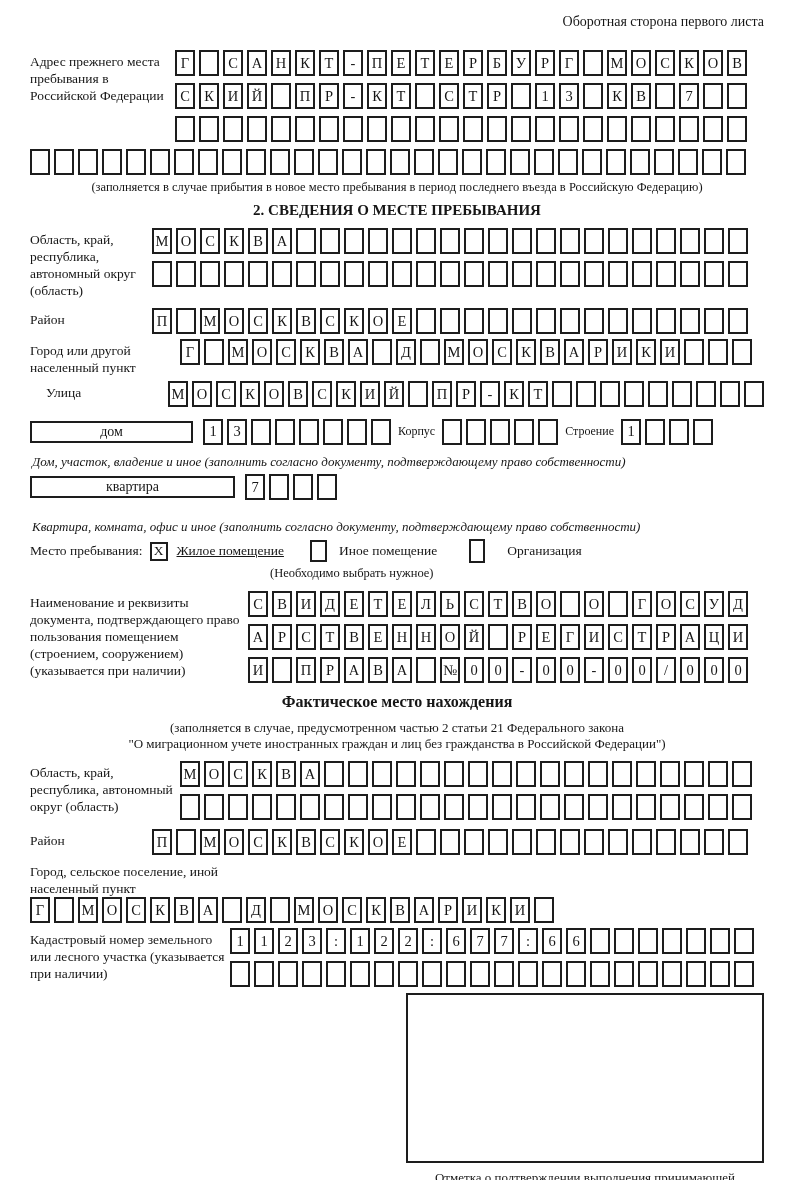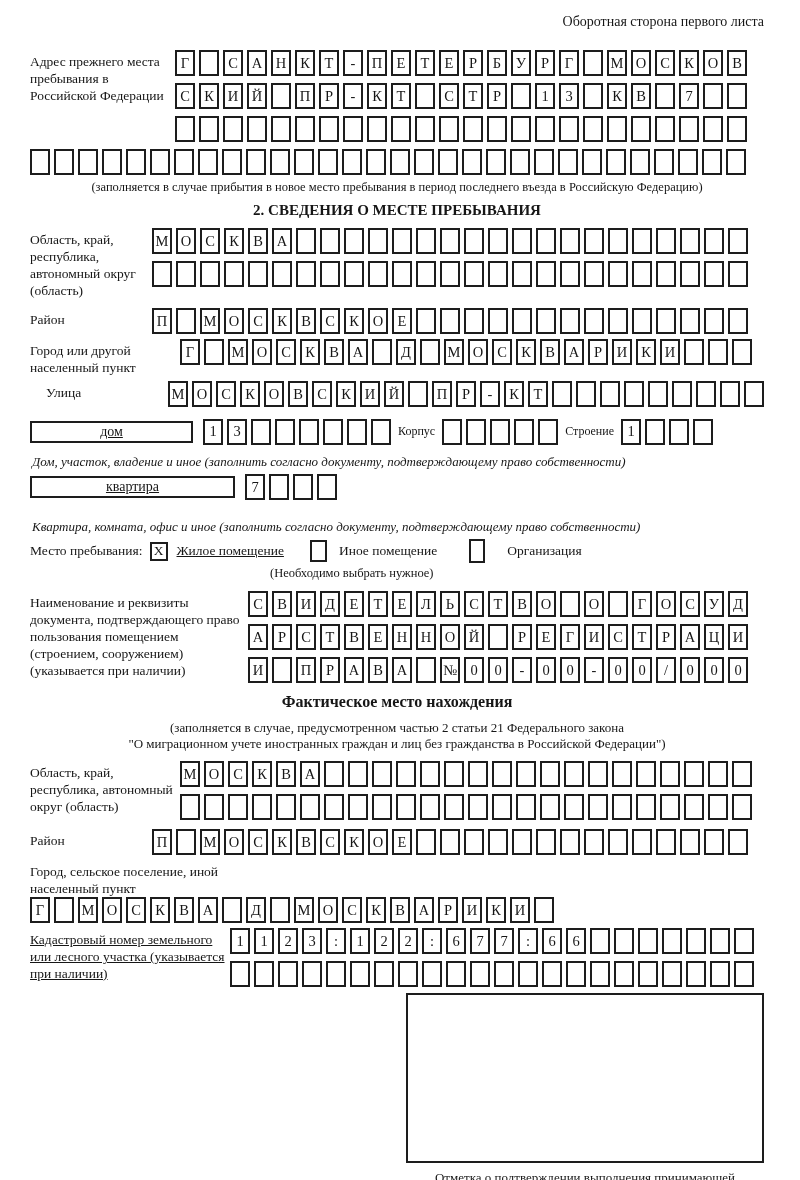--- a/index.html
+++ b/index.html
@@ -27,21 +27,21 @@
     display:inline-flex;align-items:center;justify-content:center;
     font-size:14.5px; line-height:1;
   }
   .center{text-align:center;}
   .note{font-size:12.5px;}
   .sect-title{font-size:15px;font-weight:bold;}
   .widebox{
     box-sizing:border-box; height:22px;
     border:2px solid #1d1d1d;
     display:inline-flex;align-items:center;justify-content:center;
-    font-size:14px; flex:0 0 auto;text-decoration:underline;
+    font-size:14px; flex:0 0 auto;
   }
   .inlinerow{display:flex;align-items:center;}
   .inlabel{font-size:12px; margin:12px 7px; flex:0 0 auto;}
   .cap{font-size:13px; margin:3px 0 4px 2px;font-style:italic;}
   .mesto{display:flex; align-items:center; margin-top:4px;}
   .checkbox{
     box-sizing:border-box; border:2px solid #1d1d1d;
     display:inline-flex;align-items:center;justify-content:center;
     font-size:13.5px; flex:0 0 auto;
   }
@@ -569,21 +569,21 @@
         <span class="cell">А</span>
         <span class="cell">Р</span>
         <span class="cell">И</span>
         <span class="cell">К</span>
         <span class="cell">И</span>
         <span class="cell">&nbsp;</span>
       </div>
   </div>
 
   <div class="field">
-    <div class="flabel" style="width:200px;text-decoration:underline;">Кадастровый номер земельного или лесного участка (указывается при наличии)</div>
+    <div class="flabel" style="width:200px;">Кадастровый номер земельного или лесного участка (указывается при наличии)</div>
     <div class="rows">
       <div class="boxrow">
           <span class="cell">1</span>
           <span class="cell">1</span>
           <span class="cell">2</span>
           <span class="cell">3</span>
           <span class="cell">:</span>
           <span class="cell">1</span>
           <span class="cell">2</span>
           <span class="cell">2</span>

